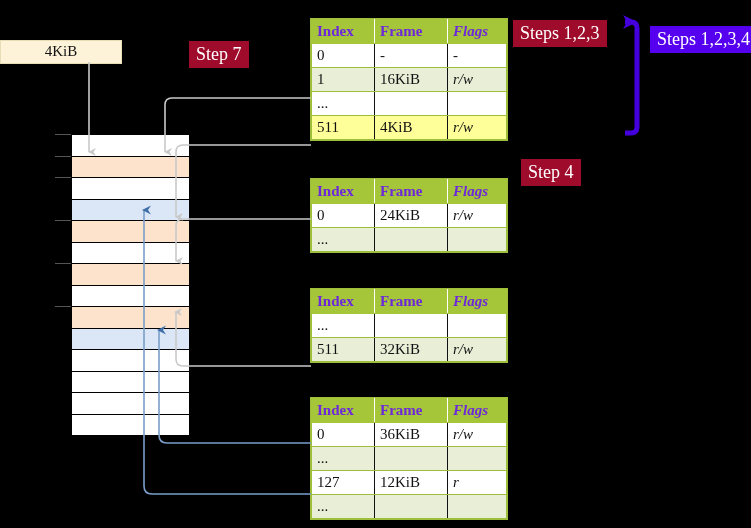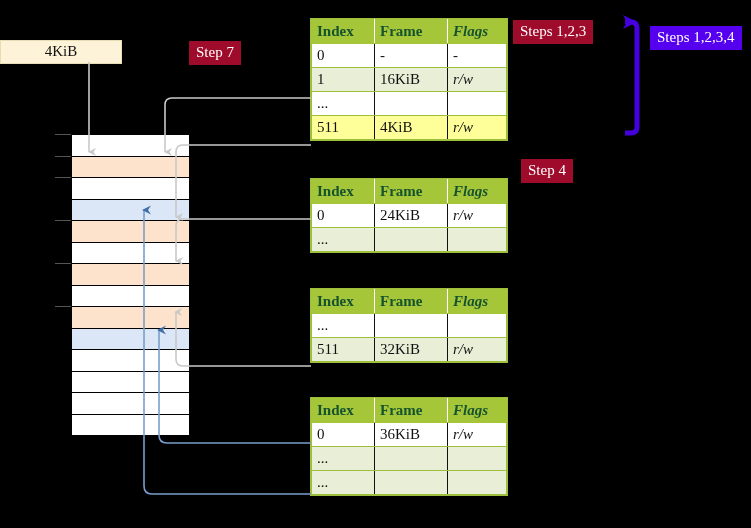--- a/index.html
+++ b/index.html
@@ -6,36 +6,36 @@
   body{width:751px;height:528px;position:relative;overflow:hidden;
        font-family:"Liberation Serif",serif;}
   .stage{position:absolute;left:0;top:0;width:751px;height:528px;}
 
   
   .ptable{position:absolute;border-collapse:collapse;background:#fff;
           box-shadow:0 0 0 1px #9dbf3c;}
   .ptable td,.ptable th{border:1px solid #9dbf3c;padding:2px 5px;
           font-size:15px;color:#111;height:19px;line-height:19px;
           font-family:"Liberation Serif",serif;text-align:left;vertical-align:middle;}
-  .ptable th{background:#a6c639;color:#14532d;font-weight:bold;font-size:15px;
+  .ptable th{background:#a6c639;color:#6d28d9;font-weight:bold;font-size:15px;
           border:1px solid #a6c639;border-right-color:#fff;}
   .ptable th:last-child{border-right-color:#a6c639;}
   .ptable td{border-left-color:#111;border-right-color:#111;
           border-top-color:#9dbf3c;border-bottom-color:#9dbf3c;}
   .ptable td:first-child{border-left-color:#9dbf3c;}
   .ptable td:last-child{border-right-color:#9dbf3c;}
   .r-white td{background:#ffffff;}
   .r-green td{background:#e9eed7;}
   .cell-hl{background:#ffff99 !important;}
   .c-index{width:52px;}
   .c-frame{width:62px;}
   .c-flags{width:48px;font-style:italic;}
 
   
-  .badge{position:absolute;color:#fff;font-size:15px;line-height:1;
+  .badge{position:absolute;color:#fff;font-size:18px;line-height:1;
          padding:4px 7px 5px 7px;font-family:"Liberation Serif",serif;white-space:nowrap;}
   .memlabel{position:absolute;background:#fdf3d8;border:1px solid #e8dcb5;
             color:#111;font-size:15px;text-align:center;line-height:20px;
             font-family:"Liberation Serif",serif;}
 
   
   .memcol{position:absolute;}
   .memrow{position:absolute;left:0;box-sizing:border-box;
           border:1px solid #000;background:#fff;}
   .m-orange{background:#fde3cc;}
@@ -169,20 +169,25 @@
           <tr class="r-white">
             <td class="c-index">0</td>
             <td class="c-frame">36KiB</td>
             <td class="c-flags">r/w</td>
           </tr>
           <tr class="r-green">
             <td class="c-index">...</td>
             <td class="c-frame"></td>
             <td class="c-flags"></td>
           </tr>
+          <tr class="r-white">
+            <td class="c-index">127</td>
+            <td class="c-frame">12KiB</td>
+            <td class="c-flags">r</td>
+          </tr>
           <tr class="r-green">
             <td class="c-index">...</td>
             <td class="c-frame"></td>
             <td class="c-flags"></td>
           </tr>
         </tbody>
       </table>
     </div>
 
   <svg class="ov" viewBox="0 0 751 528">

